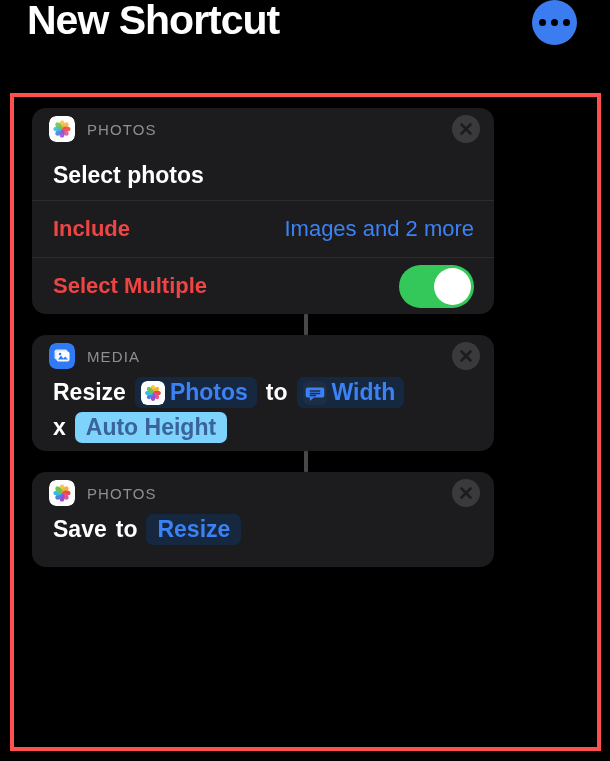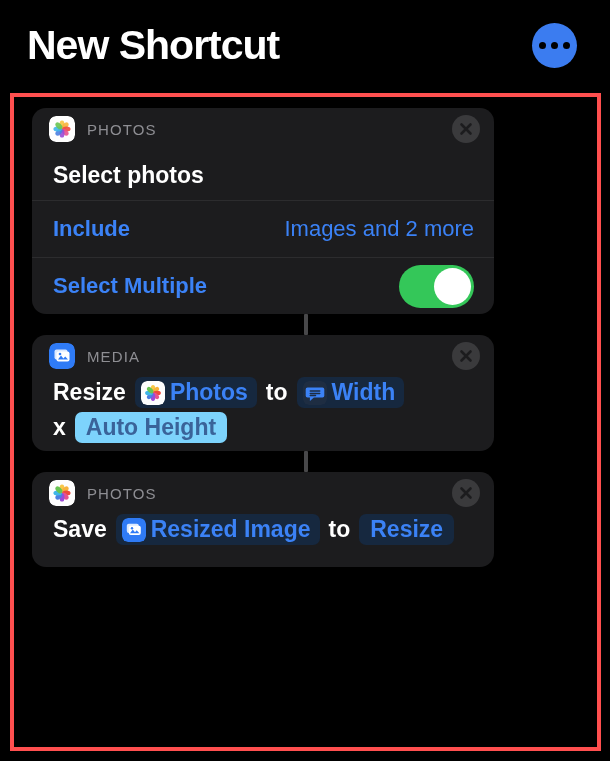--- a/index.html
+++ b/index.html
@@ -7,21 +7,21 @@
     width:610px; height:761px;
     background:#000;
     font-family:"Liberation Sans", sans-serif;
     overflow:hidden;
   }
   .screen { position:relative; width:610px; height:761px; background:#000; }
 
   
   .header {
     position:absolute; left:0; top:0; width:610px; height:91px;
-    display:flex; align-items:center; justify-content:space-between;
+    display:flex; align-items:flex-start; justify-content:space-between;
     padding:0 33px 0 27px;
   }
   .title {
     color:#ffffff; font-size:41px; font-weight:bold;
     letter-spacing:-1px; line-height:1;
   }
   .more-btn {
     width:45px; height:45px; border-radius:50%;
     background:#3b7cf0; display:flex; align-items:center;
     justify-content:center; gap:5px; cursor:pointer; flex:0 0 auto;
@@ -85,21 +85,21 @@
   .token.placeholder { color:#3a6399; background:#7dd3fc; padding:2px 11px; font-weight:bold;justify-content:flex-end; }
   .token .tkicon { width:24px; height:24px; border-radius:6px; flex:0 0 auto; overflow:hidden; }
 
   
   .row {
     display:flex; align-items:center; justify-content:space-between;
     height:57px; padding:0 20px 0 21px;
     border-top:1px solid #2c2c2e;
     cursor:pointer;
   }
-  .row-label { color:#3b82f6; font-size:22px; font-weight:bold; }
+  .row-label { color:#ef4444; font-size:22px; font-weight:bold; }
   .row-label.dim { color:#8e8e93; font-weight:normal; }
   .row-value { color:#3b82f6; font-size:22px; }
   .chev { width:19px; height:11px; }
 
   
   .toggle {
     width:75px; height:43px; border-radius:22px; background:#34c759;
     position:relative; cursor:pointer; flex:0 0 auto;
   }
   .toggle .knob {
@@ -262,32 +262,20 @@
         <span class="app-name">PHOTOS</span>
         <span class="close-btn">
           <svg viewBox="0 0 28 28" width="28" height="28">
             <path d="M9.5 9.5 L18.5 18.5 M18.5 9.5 L9.5 18.5" stroke="#1c1c1e" stroke-width="2.6" stroke-linecap="round"></path>
           </svg>
         </span>
       </div>
 
       <div class="action-line" style="padding-bottom:22px;">
         <span class="frag">Save</span>
-        <span class="token">
-          <span class="tkicon">
-            <svg viewBox="0 0 24 24" width="24" height="24">
-              <rect width="24" height="24" rx="6" fill="#2f7bf6"></rect>
-              <rect x="4.8" y="5.8" width="12" height="9.2" rx="2" fill="#dbe9ff"></rect>
-              <rect x="6.8" y="7.8" width="12" height="9.2" rx="2" fill="#ffffff"></rect>
-              <path d="M8 15.2 L10.8 11.6 L13 14.3 L14.7 12.3 L17.4 15.2 Z" fill="#2f7bf6"></path>
-              <circle cx="10" cy="10.2" r="1.2" fill="#2f7bf6"></circle>
-            </svg>
-          </span>
-          <span>Resized Image</span>
-        </span>
         <span class="frag">to</span>
         <span class="token plain">
           <span>Resize</span>
         </span>
       </div>
     </div>
 
   </div>
 </div>
 

